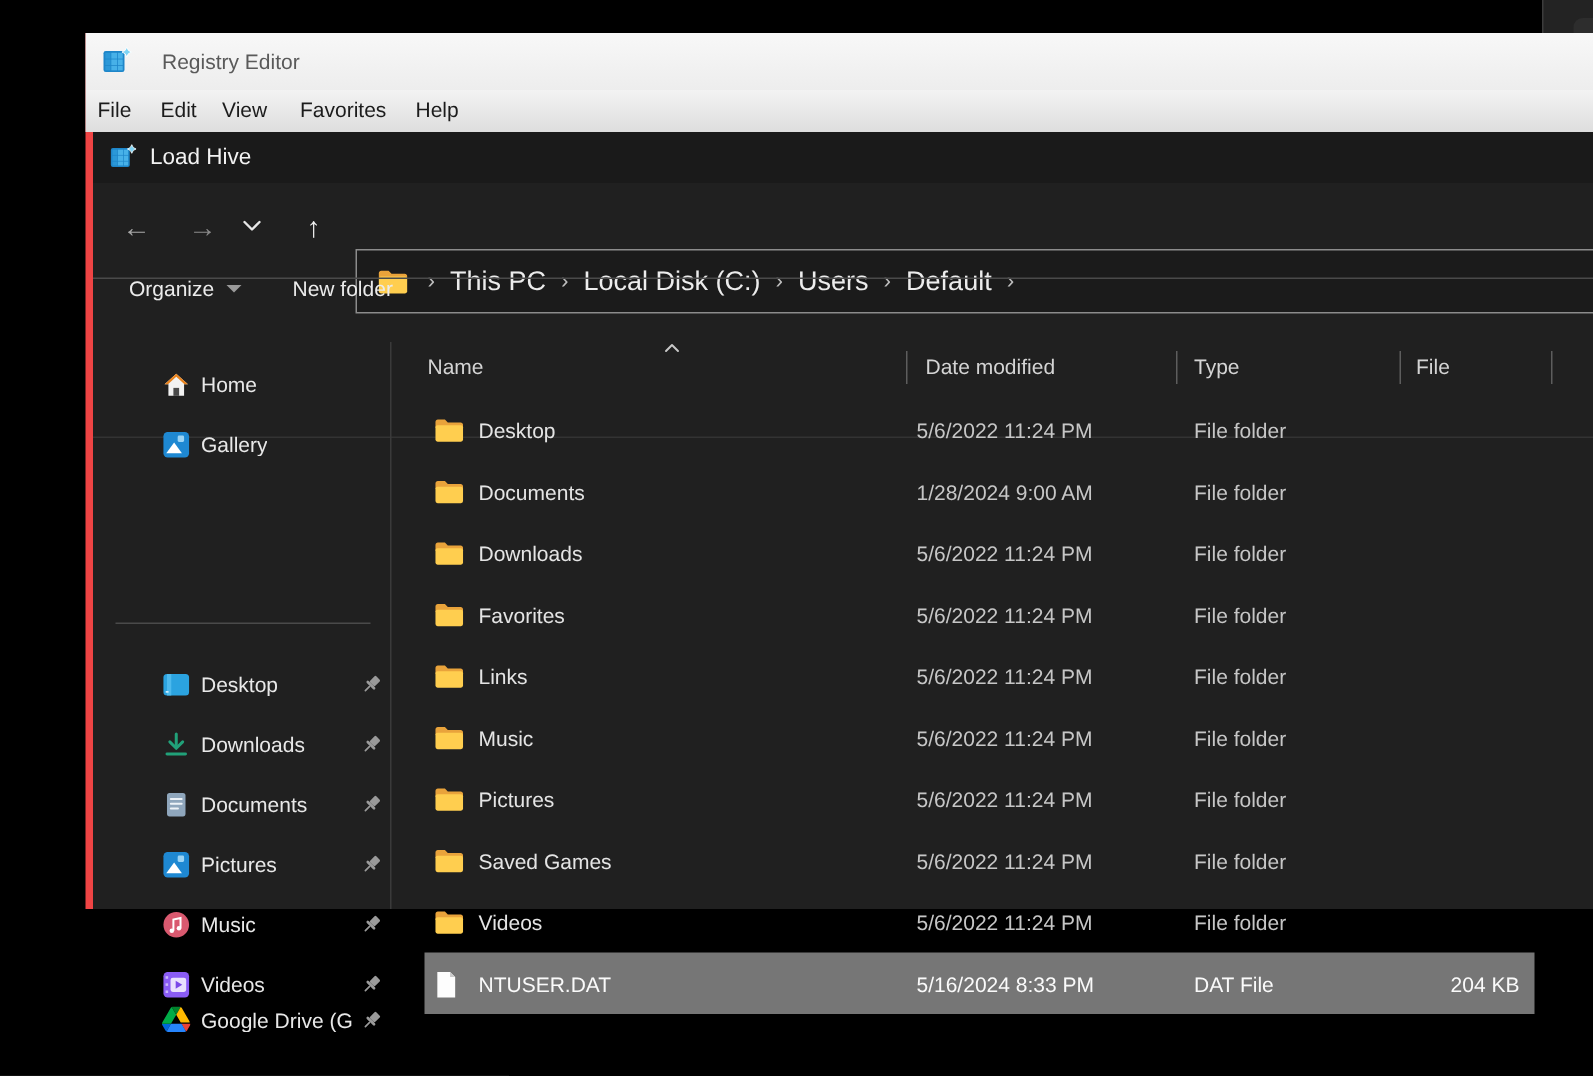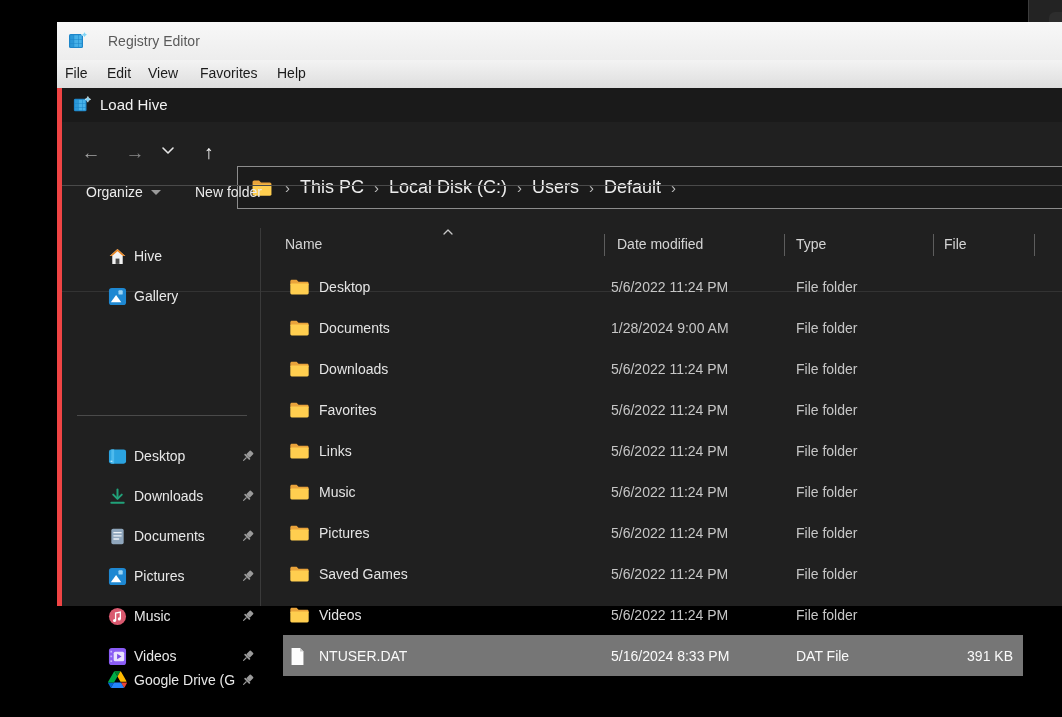--- a/index.html
+++ b/index.html
@@ -195,21 +195,21 @@
       <div class="abs sidebar">
 
         <div class="abs side-item si-0">
           <span class="side-icon">
             <svg viewBox="0 0 20 20" width="19" height="19">
               <path d="M10 2.2 1.8 9.6h2.7v8.2h11v-8.2h2.7z" fill="#f2f2f2"></path>
               <path d="M10 2.2 1.8 9.6h2.4L10 4.4l5.8 5.2h2.4z" fill="#E8831E"></path>
               <rect x="8" y="12.2" width="4" height="5.6" fill="#4a4a4a"></rect>
             </svg>
           </span>
-          <span class="side-label">Hive</span>
+          <span class="side-label">Home</span>
         </div>
 
         <div class="abs side-item si-1">
           <span class="side-icon">
             <svg viewBox="0 0 20 20" width="19" height="19">
               <rect x="1" y="1" width="18" height="18" rx="3" fill="#1E88D2"></rect>
               <rect x="11" y="3.5" width="4.5" height="4.5" rx="1" fill="#9BD4F5"></rect>
               <path d="M3 16 8.5 8.5 14 16z" fill="#fff"></path>
             </svg>
           </span>
@@ -501,20 +501,20 @@
           <div class="abs frow fr-9 selected">
             <span class="f-icon">
               <svg viewBox="0 0 20 22" width="17" height="19">
                 <path d="M3 1h10l4 4v16H3z" fill="#fdfdfd"></path>
                 <path d="M13 1l4 4h-4z" fill="#c9c9c9"></path>
               </svg>
             </span>
             <span class="f-name">NTUSER.DAT</span>
             <span class="f-date">5/16/2024 8:33 PM</span>
             <span class="f-type">DAT File</span>
-            <span class="f-size">391 KB</span>
+            <span class="f-size">204 KB</span>
           </div>
 
         </div>
       </div>
     </div>
   </div>
 </div>
 
 </body></html>

